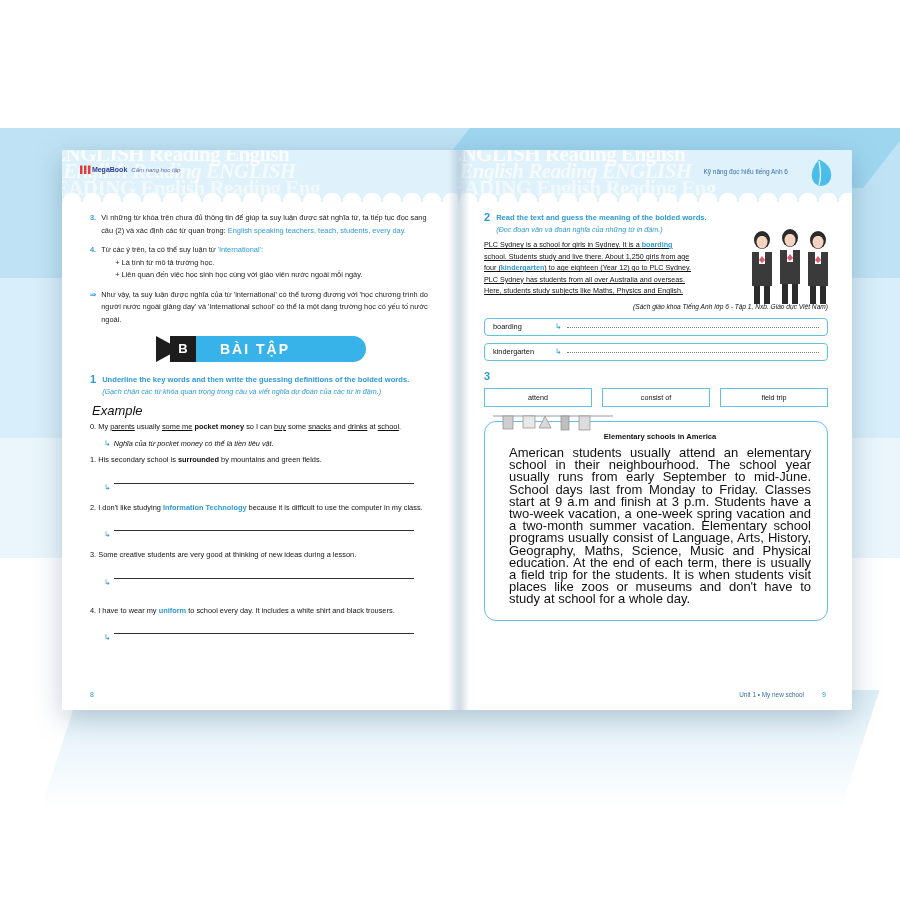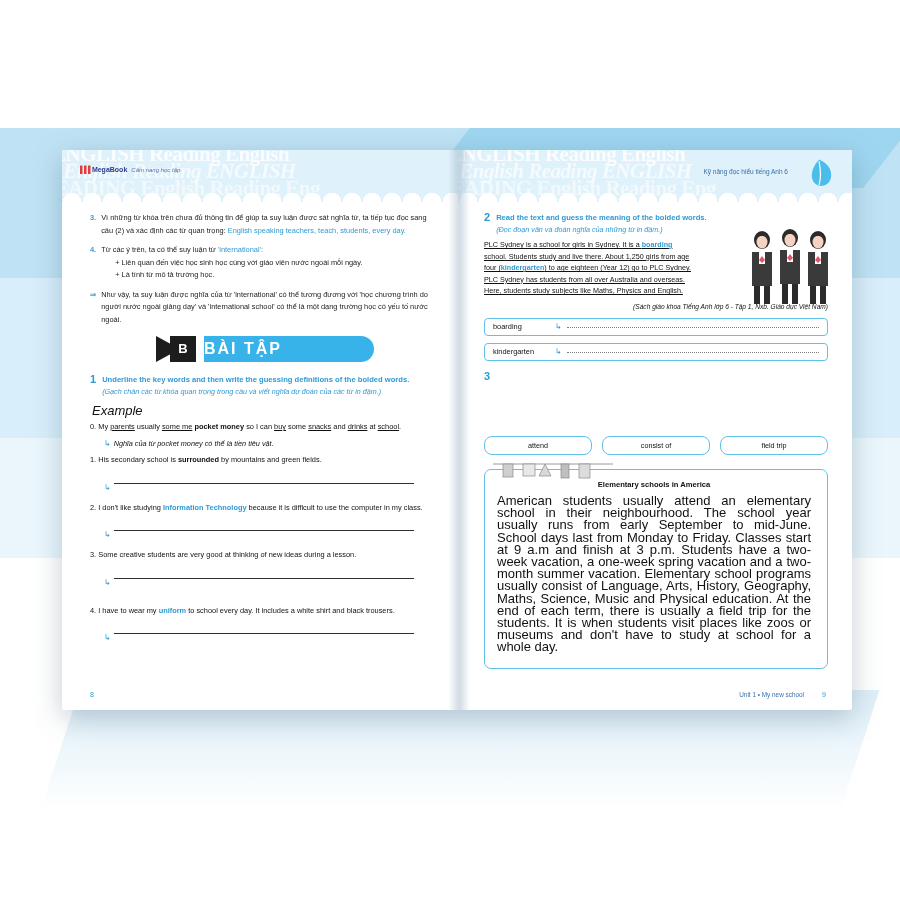--- a/index.html
+++ b/index.html
@@ -104,23 +104,23 @@
   .sec-tri{
     position:absolute;left:0;top:0;width:0;height:0;
     border-top:13px solid transparent;border-bottom:13px solid transparent;
     border-left:24px solid #1d1d1d;
   }
   .sec-square{
     position:absolute;left:14px;top:0;width:26px;height:26px;background:#1d1d1d;
     color:#fff;font-size:13px;font-weight:bold;text-align:center;line-height:26px;
   }
   .sec-pill{
-    position:absolute;left:48px;top:0;height:26px;width:170px;background:#37b3e9;
-    border-radius:0 13px 13px 0;color:#fff;font-size:16px;font-weight:bold;
-    letter-spacing:2px;line-height:26px;box-sizing:border-box;
+    position:absolute;left:40px;top:0;height:26px;width:170px;background:#37b3e9;
+    border-radius:0 13px 13px 0;color:#fff;font-size:14px;font-weight:bold;
+    letter-spacing:2px;line-height:26px;padding-left:24px;box-sizing:border-box;
   }
 
   .task{display:flex;gap:6px;margin:0 0 4px 0;}
   .task .tnum{color:#2e9ad4;font-weight:bold;font-size:11px;line-height:11px;}
   .task .ttext{font-size:7.6px;line-height:11.5px;color:#2e9ad4;font-weight:bold;}
   .task .ttext .vn{display:block;color:#2e9ad4;font-style:italic;font-weight:normal;font-size:7.2px;}
 
   .example{font-size:13px;font-style:italic;color:#111;margin:6px 0 3px 2px;}
   .item{font-size:7.4px;line-height:12.5px;color:#111;margin:0 0 4px 0;}
   .u{text-decoration:underline;}
@@ -136,26 +136,26 @@
   .wordbox{
     border:1px solid #62c1e8;border-radius:4px;height:18px;margin:0 0 7px 0;
     display:flex;align-items:center;padding:0 8px;box-sizing:border-box;
   }
   .wordbox .w{font-size:7.4px;color:#111;width:62px;}
   .wordbox .ar{color:#2e9ad4;font-size:8px;margin-right:5px;}
   .wordbox .dots{flex:1;border-bottom:1px dotted #7b7b7b;height:1px;}
 
   .chips{display:flex;gap:10px;margin:6px 0 10px 0;}
   .chip{
-    border:1px solid #62c1e8;border-radius:8px;flex:1;height:17px;line-height:17px;
-    text-align:center;font-size:7.2px;color:#111;background:#fff;margin-top:48px;
+    border:1px solid #62c1e8;border-radius:0;flex:1;height:17px;line-height:17px;
+    text-align:center;font-size:7.2px;color:#111;background:#fff;
   }
 
   .readbox{
-    border:1px solid #62c1e8;border-radius:7px;padding:10px 12px 10px 8px;
+    border:1px solid #62c1e8;border-radius:12px;padding:10px 12px 10px 20px;
     position:relative;margin-top:14px;
   }
   .readbox h4{margin:0 0 6px 0;text-align:center;font-size:7.6px;font-weight:bold;color:#111;}
   .readbox p{margin:4px;font-size:13px;line-height:12.2px;color:#111;text-align:justify;}
 
   .girls{position:absolute;right:16px;top:26px;width:92px;height:78px;}
 
   .pgnum{position:absolute;bottom:12px;font-size:7px;color:#2e9ad4;}
   .pg-left{left:28px;}
   .pg-right{right:26px;}
@@ -195,22 +195,22 @@
               <span>Vì những từ khóa trên chưa đủ thông tin để giúp ta suy luận được sát nghĩa từ, ta tiếp tục đọc sang câu (2) và xác định các từ quan trọng:</span>
               <span class="blue">English speaking teachers, teach, students, every day.</span>
             </span>
           </div>
 
           <div class="q">
             <span class="num">4.</span>
             <span class="body">
               <span>Từ các ý trên, ta có thể suy luận từ</span>
               <span class="blue">'international':</span>
+              <span class="sub-b" style="display:block">+ Là tính từ mô tả trường học.</span>
               <span class="sub-b" style="display:block">+ Liên quan đến việc học sinh học cùng với giáo viên nước ngoài mỗi ngày.</span>
-              <span class="sub-b" style="display:block">+ Là tính từ mô tả trường học.</span>
             </span>
           </div>
 
           <div class="q">
             <span class="num">⇒</span>
             <span class="body">Như vậy, ta suy luận được nghĩa của từ 'international' có thể tương đương với 'học chương trình do người nước ngoài giảng dạy' và 'international school' có thể là một dạng trường học có yếu tố nước ngoài.</span>
           </div>
 
           <div class="sec-banner">
             <div class="sec-tri"></div>

